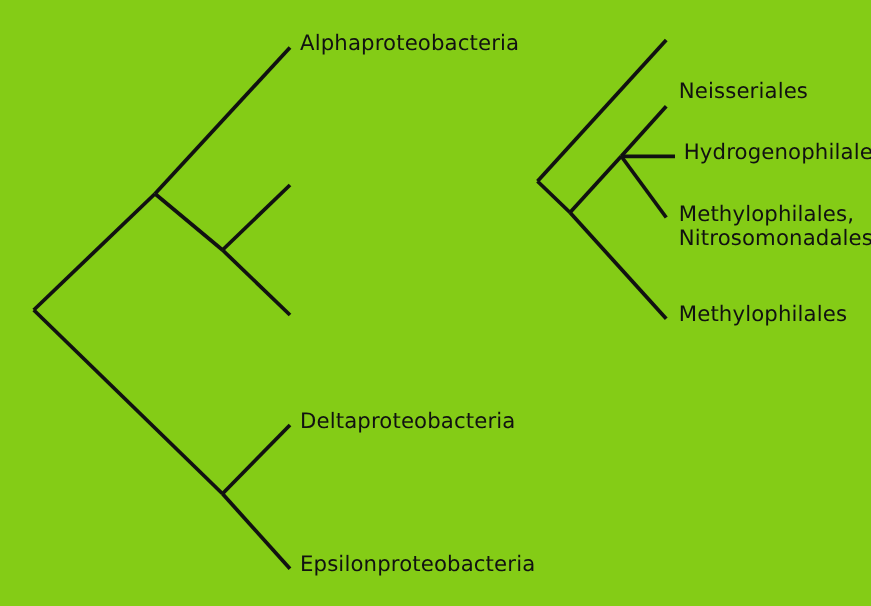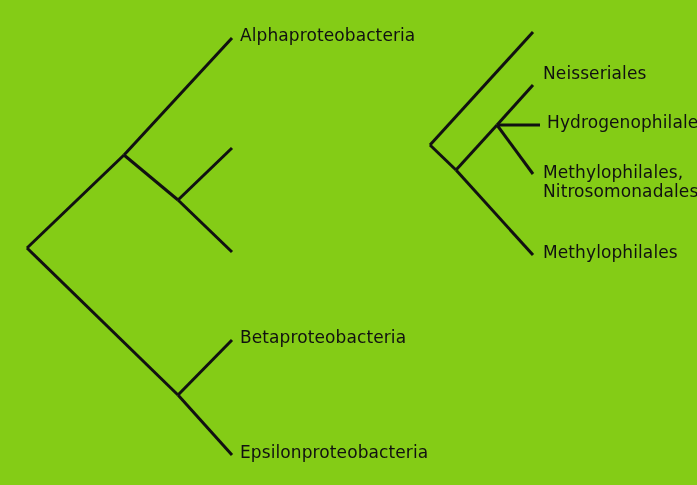--- a/index.html
+++ b/index.html
@@ -80,21 +80,21 @@
       <line x1="497" y1="125" x2="540" y2="125"></line>
 
       <line x1="497" y1="125" x2="533" y2="174"></line>
     </g>
   </svg>
 
   <div class="tip-label" style="left:240px; top:26px;">Alphaproteobacteria</div>
 
 
 
-  <div class="tip-label" style="left:240px; top:328px;">Betaproteobacteria</div>
+  <div class="tip-label" style="left:240px; top:328px;">Deltaproteobacteria</div>
 
   <div class="tip-label" style="left:240px; top:443px;text-align:center;">Epsilonproteobacteria</div>
 
   <div class="tip-label" style="left:543px; top:20px;margin-top:44px;">Neisseriales</div>
 
 
   <div class="tip-label" style="left:547px; top:113px;">Hydrogenophilales</div>
 
   <div class="tip-label two-line" style="left:543px; top:163px;">
     <span>Methylophilales,</span>

